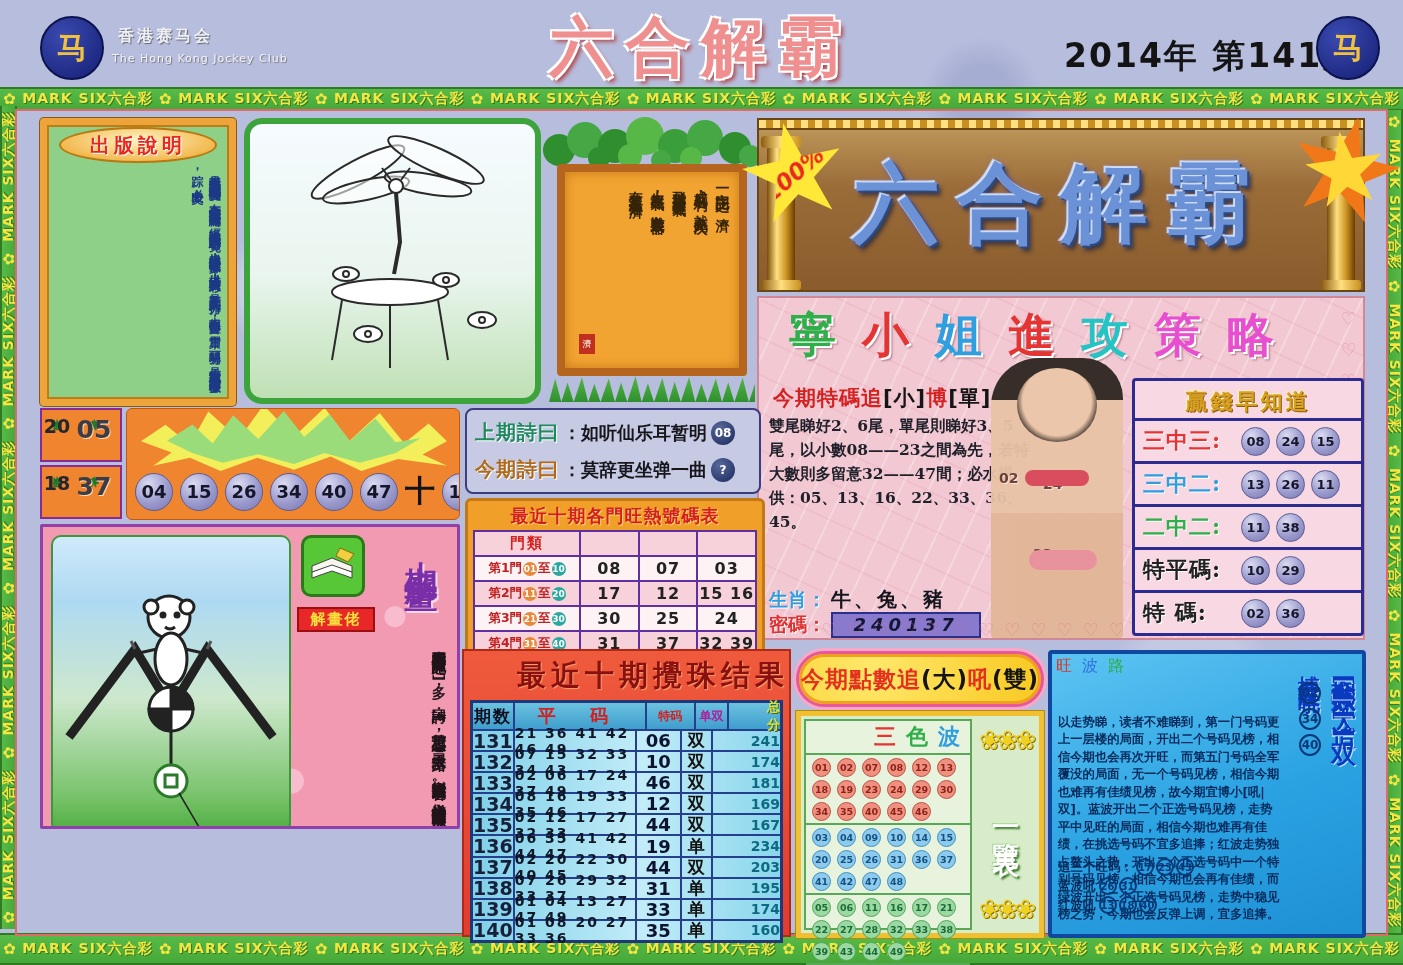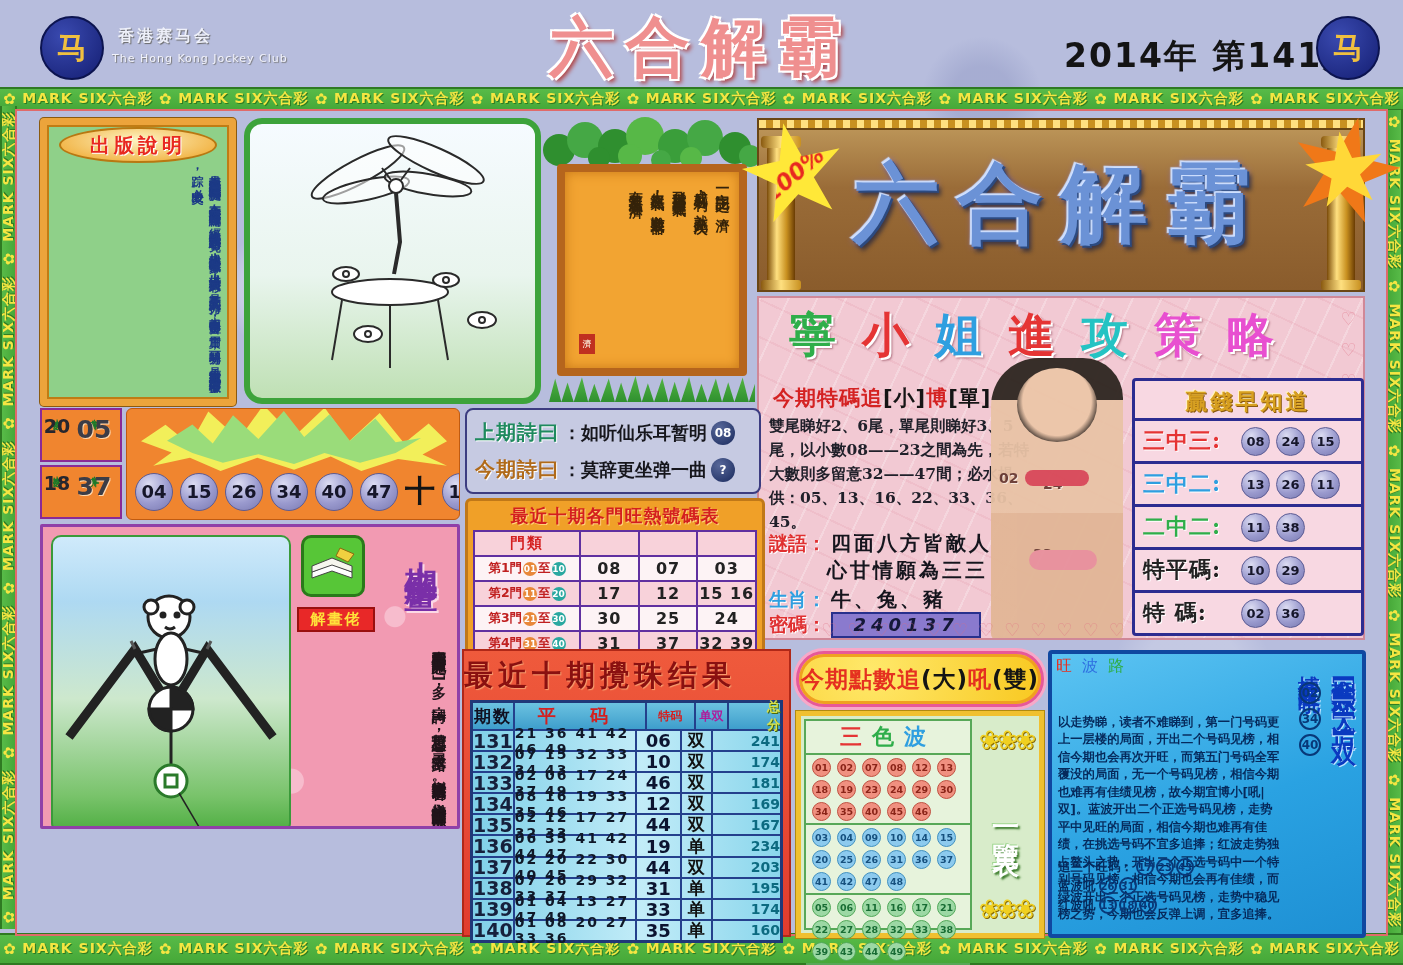--- a/index.html
+++ b/index.html
@@ -181,21 +181,21 @@
     font-size:16px; font-weight:bold; color:#222; letter-spacing:1px; }
   .hot-cell:last-child { border-right:none; }
   .hot-head .hot-gate { color:#d41f1f; font-size:15px; letter-spacing:2px; }
   .mini { display:inline-block; width:14px; height:14px; border-radius:50%; font-size:9px; line-height:14px;
     text-align:center; color:#fff; font-weight:bold; }
   .mini-r { background:#e8883a; } .mini-g { background:#2aa8a0; }
 
   
   .results { left:462px; top:649px; width:329px; height:288px; background:linear-gradient(180deg,#ef5a3c,#e13c2e);
     border:2px solid #b02818; }
-  .res-title { text-align:left; font-size:29px; font-weight:bold; color:#8a1010; letter-spacing:5px; padding-top:5px;
+  .res-title { text-align:right; font-size:29px; font-weight:bold; color:#8a1010; letter-spacing:5px; padding-top:5px;
     font-family:"DejaVu Serif", serif; text-shadow:1px 1px 1px #f8a070; }
   .res-table { margin:4px 6px 0; border:3px solid #203878; }
   .res-head, .res-row { display:flex; }
   .res-head { height:26px; background:linear-gradient(180deg,#6cc2e0,#3e9ecc); }
   .res-head span, .rc { border-right:2px solid #24408c; display:flex; align-items:center; justify-content:center; }
   .res-head span:last-child, .rc:last-child { border-right:none;margin-left:38px; }
   .res-row { height:21.1px; border-top:2px solid #24408c; background:linear-gradient(90deg,#7fd0e8,#c2ecf8 55%,#8ad6ec); }
   .h-issue,.c-issue{ width:48px; } .h-nums,.c-nums{ width:152px; } .h-sp,.c-sp{ width:56px; } .h-par,.c-par{ width:38px; } .h-tot,.c-tot{ flex:1; }
   .h-issue{ font-size:17px; font-weight:bold; color:#101020; letter-spacing:2px; }
   .h-nums{ font-size:18px; font-weight:bold; color:#d41f1f; letter-spacing:14px; }
@@ -209,21 +209,21 @@
   .c-tot{ font-size:14px; font-weight:bold; color:#0c6a80; }
 
   
   .points { left:796px; top:651px; width:248px; height:56px; border-radius:28px;
     background:radial-gradient(circle at 30% 30%, #ffe86a, #f8c820); border:3px solid #e85898;
     box-shadow:0 0 0 3px #f8a8c8, inset 0 0 0 3px #f0a020; display:flex; align-items:center; justify-content:center;
     font-size:23px; font-weight:bold; letter-spacing:1px; }
   .waves { left:796px; top:711px; width:248px; height:227px; background:#d8ecca; border:5px solid #f0c030;
     box-shadow:0 0 0 1px #b08a10; display:flex; padding:3px; gap:3px; }
   .wave-box { width:168px; border:2px solid #58a858; background:#e7f3dc; display:flex; flex-direction:column; }
-  .wave-title { text-align:center; font-size:22px; font-weight:bold; letter-spacing:10px; font-family:"DejaVu Serif", serif;
+  .wave-title { text-align:right; font-size:22px; font-weight:bold; letter-spacing:10px; font-family:"DejaVu Serif", serif;
     padding:1px 0; border-bottom:2px solid #58a858; }
   .wave-sec { flex:1; display:flex; flex-wrap:wrap; align-content:center; padding:1px 3px; border-bottom:2px solid #58a858; }
   .wave-sec:last-child { border-bottom:none; }
   .wball { width:19px; height:19px; border-radius:50%; margin:1.5px 3px; display:inline-flex; align-items:center;
     justify-content:center; font-size:9.5px; font-weight:bold; }
   .w-red { background:#f09080; border:1px solid #c05040; color:#8a2418; }
   .w-blue { background:#8ccaee; border:1px solid #4090c0; color:#16507e; }
   .w-green { background:#9cd8a4; border:1px solid #50a858; color:#186c34; }
   .wave-side { flex:1; display:flex; flex-direction:column; align-items:center; justify-content:space-between; padding:6px 0; }
   .wave-side .flw { color:#f0d020; font-size:26px; text-shadow:1px 1px 0 #8a6a00; letter-spacing:-4px; }
@@ -399,25 +399,20 @@
   <div class="abs burst burst-100">
     <span>100%</span>
   </div>
   <div class="abs burst burst-r1"></div>
   <div class="abs burst burst-r2"></div>
 
   <div class="abs strat">
     <div class="strat-title"><span style="color:#2fae4a">寧</span><span style="color:#e53434">小</span><span style="color:#2f9fe0">姐</span><span style="color:#e53434">進</span><span style="color:#25c3c3">攻</span><span style="color:#e84fd0">策</span><span style="color:#e84fd0">略</span></div>
     <div class="tipline"><span style="color:#d42222">今期特碼追</span><span style="color:#151515">[小]</span><span style="color:#d42222">博</span><span style="color:#151515">[單]</span></div>
     <div class="analysis">雙尾睇好2、6尾，單尾則睇好3、5尾，以小數08——23之間為先，若特大數則多留意32——47間；必水提供：05、13、16、22、33、36、45。</div>
-    <div class="abs" style="left:10px; top:232px;">
-      <span class="lab-red">謎語：</span>
-      <span class="callig">四面八方皆敵人</span><br>
-      <span class="callig" style="margin-left:58px;">心甘情願為三三</span>
-    </div>
     <div class="abs" style="left:10px; top:288px;">
       <span class="lab-blue">生肖：</span>
       <span class="callig">牛、兔、豬</span>
     </div>
     <div class="abs" style="left:10px; top:314px;">
       <span class="lab-red">密碼：</span>
       <span class="code-box">240137</span>
     </div>
     <div class="photo">
       <span class="pnum" style="left:8px; top:112px;">02</span>

